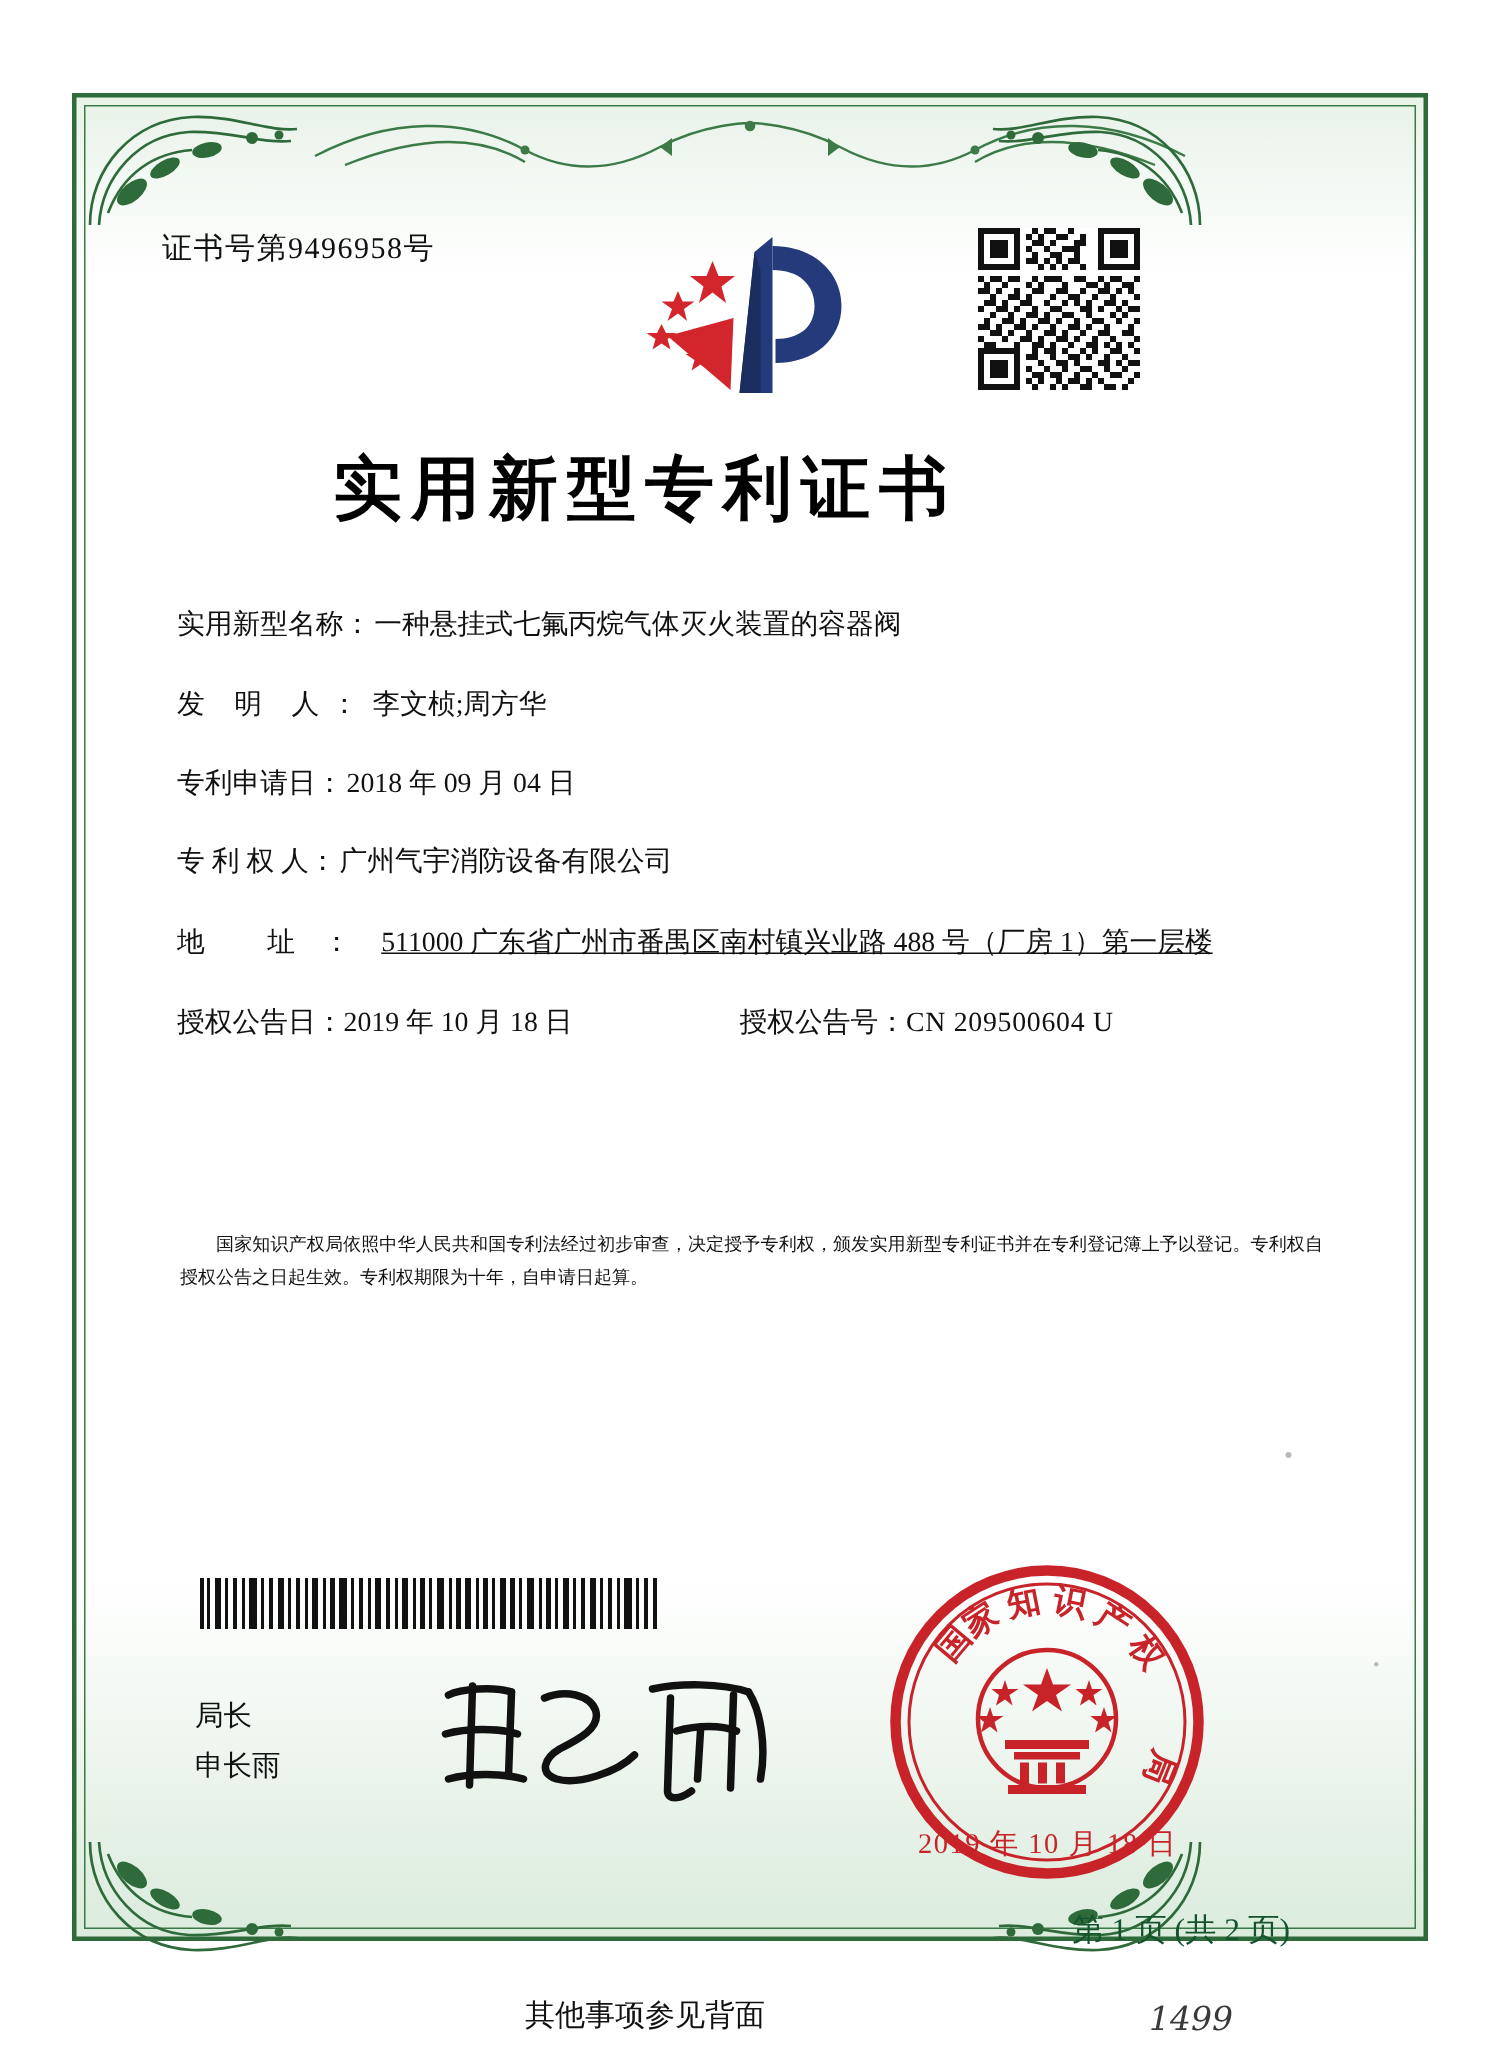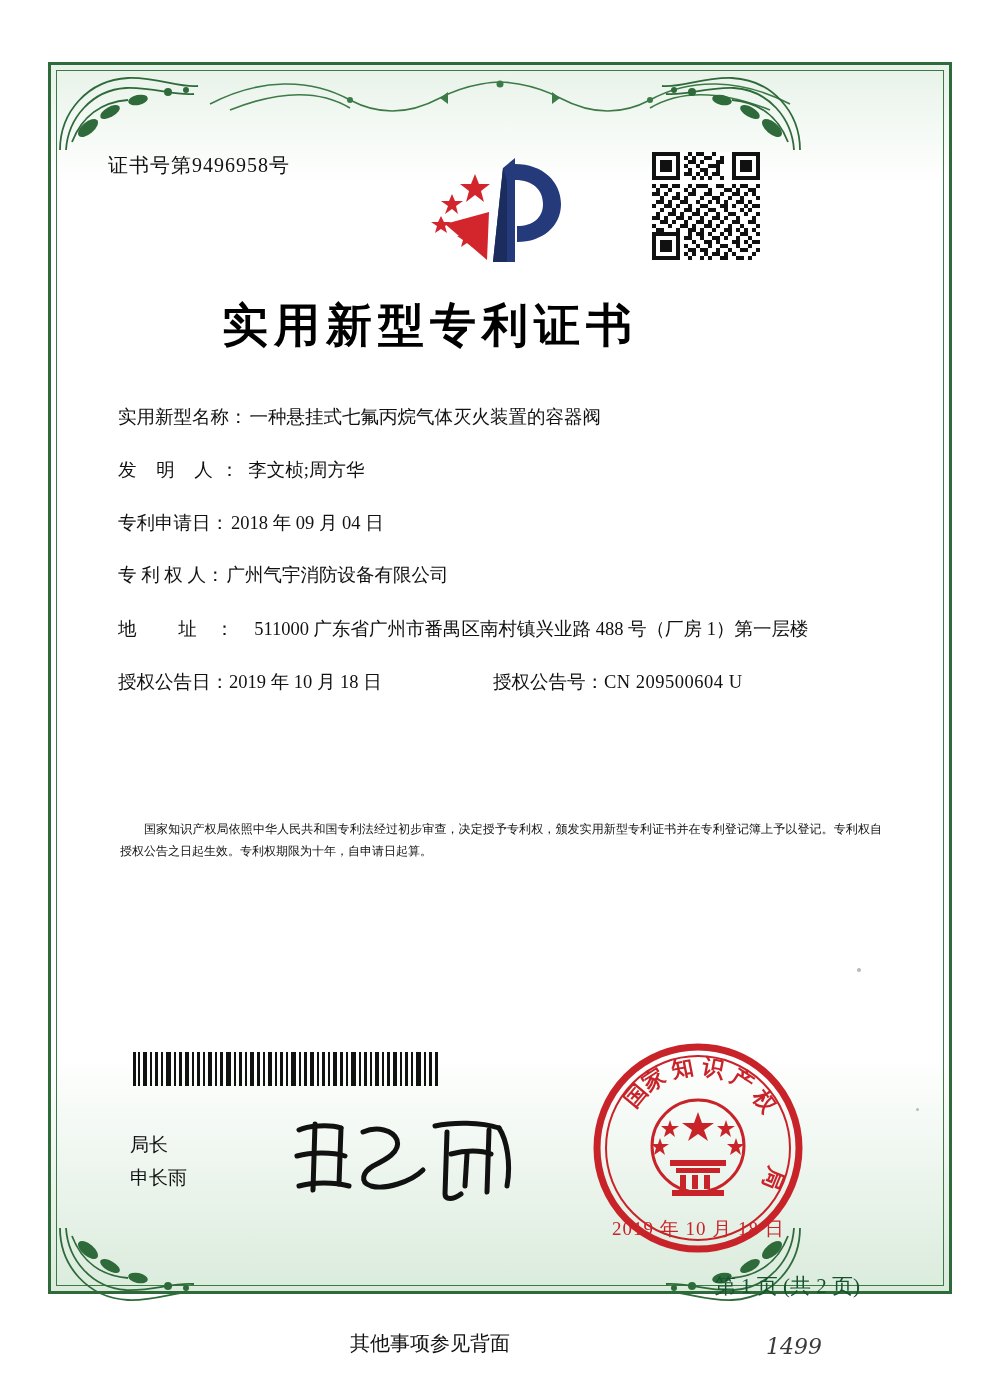--- a/index.html
+++ b/index.html
@@ -136,21 +136,21 @@
   }
   .fvalue {
     flex: 1 1 auto;
     padding-left: 2px;
   }
   .label-pad-1 { letter-spacing: 0px; }
   .label-pad-2 { letter-spacing: 7.5px; }
   .label-pad-4 { letter-spacing: 18.5px; }
   .mono { font-family: "Liberation Serif", serif; letter-spacing: 0.5px; }
 
-  .frow-addr .fvalue { line-height: 1.55; }
+  .frow-addr .fvalue { line-height: 1.55; text-decoration: underline; }
 
   .grant-row {
     display: flex;
     margin-bottom: 25px;
   }
   .grant-left { width: 375px; }
   .grant-right { }
 
   
   .paras {

